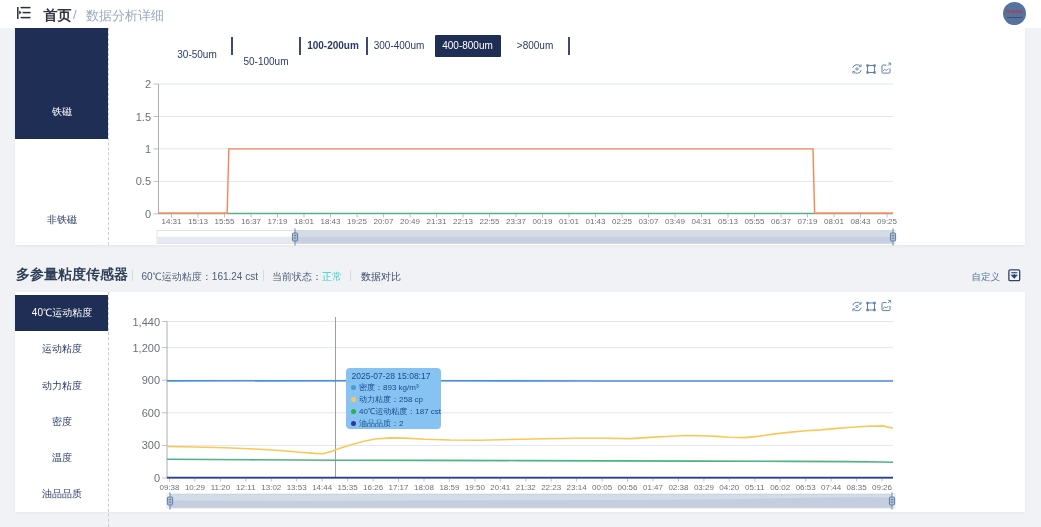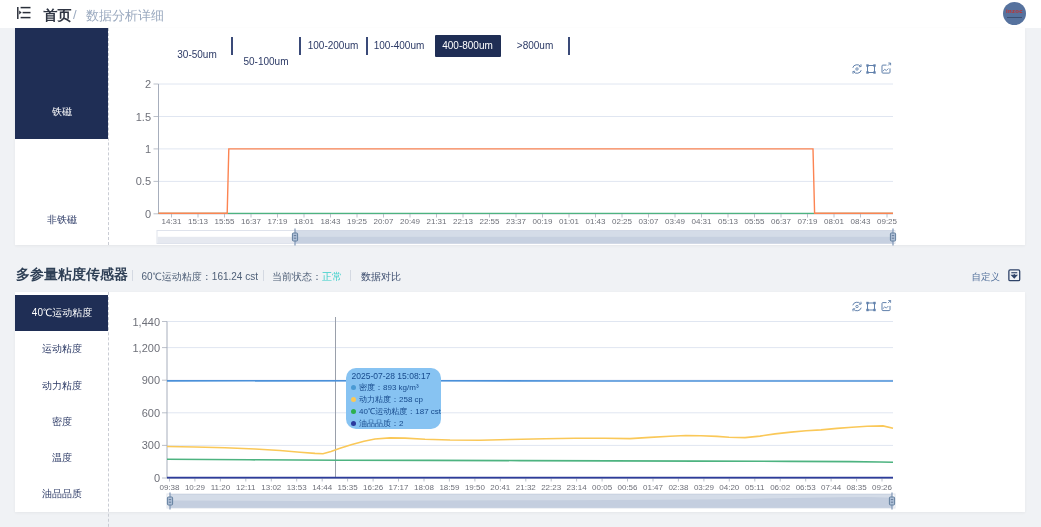--- a/index.html
+++ b/index.html
@@ -37,22 +37,22 @@
 <div class="panel" style="top:28px;height:217px;"></div>
 <div class="abs" style="left:15px;top:28px;width:94px;height:217px;border-right:1px dashed #c9ccd4;box-sizing:border-box;">
   <div class="abs" style="left:0;top:0;width:93px;height:111px;background:#1f2e55;"></div>
   <div class="sbtxt" style="top:84px;color:#fff;">铁磁</div>
   <div class="sbtxt" style="top:192px;">非铁磁</div>
 </div>
 
 <div class="abs" style="left:434.5px;top:34.5px;width:66px;height:22px;background:#1f2e55;border-radius:1px;"></div>
 <div class="tabtxt" style="left:197px;top:49px;">30-50um</div>
 <div class="tabtxt" style="left:266px;top:56px;">50-100um</div>
-<div class="tabtxt" style="left:333px;top:40px;">100-200um</div>
-<div class="tabtxt" style="left:399px;top:40px;">100-400um</div>
+<div class="tabtxt" style="left:333px;top:40px;font-weight:bold;">100-200um</div>
+<div class="tabtxt" style="left:399px;top:40px;">300-400um</div>
 <div class="tabtxt" style="left:467.5px;top:40px;color:#fff;">400-800um</div>
 <div class="tabtxt" style="left:535px;top:40px;">&gt;800um</div>
 <div class="vdiv" style="left:231px;"></div>
 <div class="vdiv" style="left:299px;"></div>
 <div class="vdiv" style="left:366px;"></div>
 <div class="vdiv" style="left:568px;"></div>
 
 <div class="abs" style="left:16px;top:266px;font-size:14px;font-weight:bold;color:#2f4056;">多参量粘度传感器</div>
 <div class="abs" style="left:132px;top:270px;width:1px;height:11px;background:#d4d9e2;"></div>
 <div class="abs" style="left:141.5px;top:270px;font-size:10px;color:#4f6078;">60℃运动粘度：161.24 cst</div>
@@ -294,19 +294,19 @@
 <line x1="170" y1="492.5" x2="170" y2="509.5" stroke="#7e95b5" stroke-width="1.2"></line>
 <rect x="167.4" y="497" width="5.2" height="8" rx="1" fill="#AEBFD6" stroke="#64809f" stroke-width="1"></rect>
     <line x1="168.8" y1="499.6" x2="171.2" y2="499.6" stroke="#51698a" stroke-width="0.8"></line>
     <line x1="168.8" y1="502.2" x2="171.2" y2="502.2" stroke="#51698a" stroke-width="0.8"></line>
 <line x1="892" y1="492.5" x2="892" y2="509.5" stroke="#7e95b5" stroke-width="1.2"></line>
 <rect x="889.4" y="497" width="5.2" height="8" rx="1" fill="#AEBFD6" stroke="#64809f" stroke-width="1"></rect>
     <line x1="890.8" y1="499.6" x2="893.2" y2="499.6" stroke="#51698a" stroke-width="0.8"></line>
     <line x1="890.8" y1="502.2" x2="893.2" y2="502.2" stroke="#51698a" stroke-width="0.8"></line>
 </svg>
 
-<div class="abs" style="left:345.5px;top:368px;width:95px;height:61px;background:#87c3f2;border-radius:10px;">
+<div class="abs" style="left:345.5px;top:368px;width:95px;height:61px;background:#87c3f2;border-radius:4px;">
   <div class="abs" style="left:6px;top:2.5px;font-size:8.5px;color:#174a8c;white-space:nowrap;">2025-07-28 15:08:17</div>
   <div class="abs ttr" style="top:14px;"><i style="background:#4a9ad4;"></i>密度：893 kg/m³</div>
   <div class="abs ttr" style="top:26px;"><i style="background:#fac858;"></i>动力粘度：258 cp</div>
   <div class="abs ttr" style="top:38px;"><i style="background:#2daf4e;"></i>40℃运动粘度：187 cst</div>
   <div class="abs ttr" style="top:50px;"><i style="background:#2b3a9e;"></i>油品品质：2</div>
 </div>
 
 </body></html>

